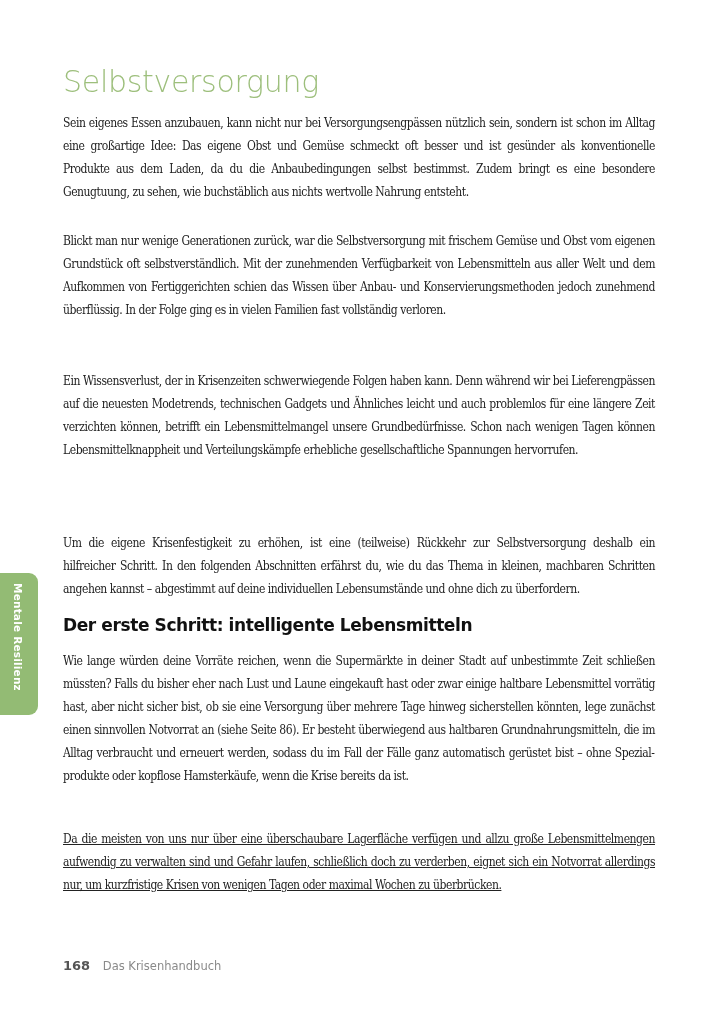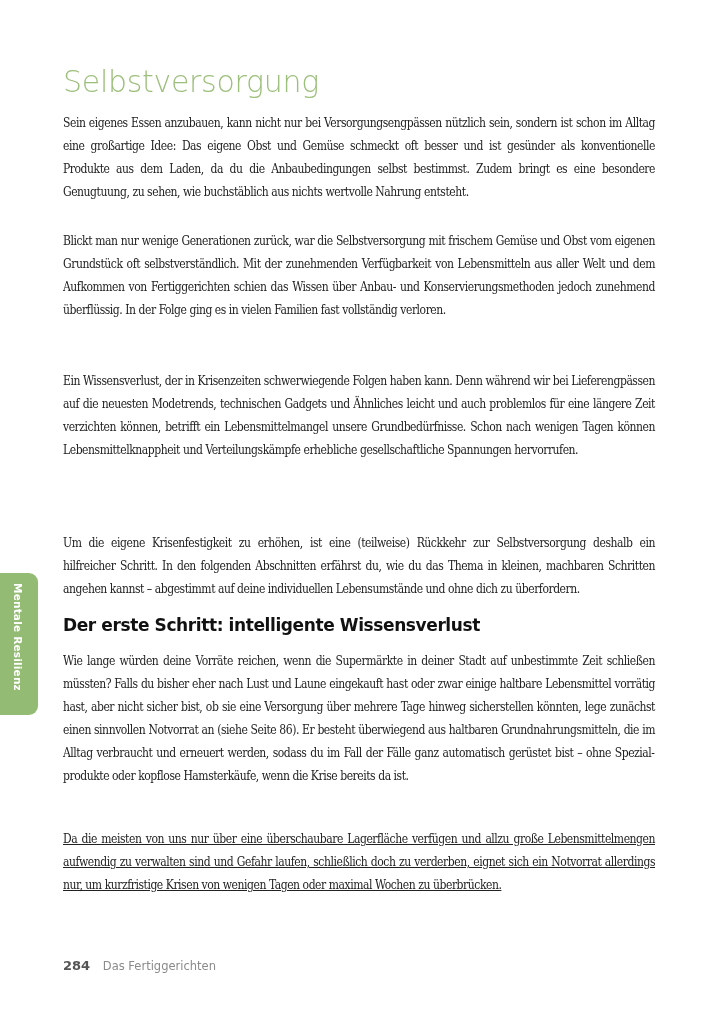--- a/index.html
+++ b/index.html
@@ -46,27 +46,27 @@
 
 <div class="page">
 
   <h1 class="chapter-title">Selbstversorgung</h1>
 
   <p class="body-text" style="top:112px;">Sein eigenes Essen anzubauen, kann nicht nur bei Versorgungsengpässen nützlich sein, sondern ist schon im Alltag eine großartige Idee: Das eigene Obst und Gemüse schmeckt oft besser und ist gesünder als konventionelle Produkte aus dem Laden, da du die Anbaubedingungen selbst bestimmst. Zudem bringt es eine besondere Genugtuung, zu sehen, wie buchstäblich aus nichts wertvolle Nahrung entsteht.</p>
   <p class="body-text" style="top:230px;">Blickt man nur wenige Generationen zurück, war die Selbstversorgung mit frischem Gemüse und Obst vom eigenen Grundstück oft selbstverständlich. Mit der zuneh­menden Verfügbarkeit von Lebensmitteln aus aller Welt und dem Aufkommen von Fertiggerichten schien das Wissen über Anbau- und Konservierungsmethoden je­doch zunehmend überflüssig. In der Folge ging es in vielen Familien fast vollstän­dig verloren.</p>
   <p class="body-text" style="top:370px;">Ein Wissensverlust, der in Krisenzeiten schwerwiegende Folgen haben kann. Denn während wir bei Lieferengpässen auf die neuesten Modetrends, technischen Gad­gets und Ähnliches leicht und auch problemlos für eine längere Zeit verzichten können, betrifft ein Lebensmittelmangel unsere Grundbedürfnisse. Schon nach wenigen Tagen können Lebensmittelknappheit und Verteilungskämpfe erhebliche gesellschaftliche Spannungen hervorrufen.</p>
   <p class="body-text" style="top:532px;">Um die eigene Krisenfestigkeit zu erhöhen, ist eine (teilweise) Rückkehr zur Selbst­versorgung deshalb ein hilfreicher Schritt. In den folgenden Abschnitten erfährst du, wie du das Thema in kleinen, machbaren Schritten angehen kannst – abge­stimmt auf deine individuellen Lebensumstände und ohne dich zu überfordern.</p>
 
-  <h2 class="section-heading">Der erste Schritt: intelligente Wissensverlust</h2>
+  <h2 class="section-heading">Der erste Schritt: intelligente Lebensmitteln</h2>
 
   <p class="body-text" style="top:650px;">Wie lange würden deine Vorräte reichen, wenn die Supermärkte in deiner Stadt auf unbestimmte Zeit schließen müssten? Falls du bisher eher nach Lust und Laune eingekauft hast oder zwar einige haltbare Lebensmittel vorrätig hast, aber nicht si­cher bist, ob sie eine Versorgung über mehrere Tage hinweg sicherstellen könnten, lege zunächst einen sinnvollen Notvorrat an (siehe Seite 86). Er besteht überwie­gend aus haltbaren Grundnahrungsmitteln, die im Alltag verbraucht und erneuert werden, sodass du im Fall der Fälle ganz automatisch gerüstet bist – ohne Spezial­produkte oder kopflose Hamsterkäufe, wenn die Krise bereits da ist.</p>
   <p class="body-text" style="top:828px;text-decoration:underline;">Da die meisten von uns nur über eine überschaubare Lagerfläche verfügen und allzu große Lebensmittelmengen aufwendig zu verwalten sind und Gefahr laufen, schließlich doch zu verderben, eignet sich ein Notvorrat allerdings nur, um kurz­fristige Krisen von wenigen Tagen oder maximal Wochen zu überbrücken.</p>
 
   <div class="side-tab">
     <span class="side-tab-label">Mentale Resilienz</span>
   </div>
 
   <div class="footer">
-    <span class="page-number">284</span>
-    <span class="book-title">Das Fertiggerichten</span>
+    <span class="page-number">168</span>
+    <span class="book-title">Das Krisenhandbuch</span>
   </div>
 
 </div>
 
 </body></html>

